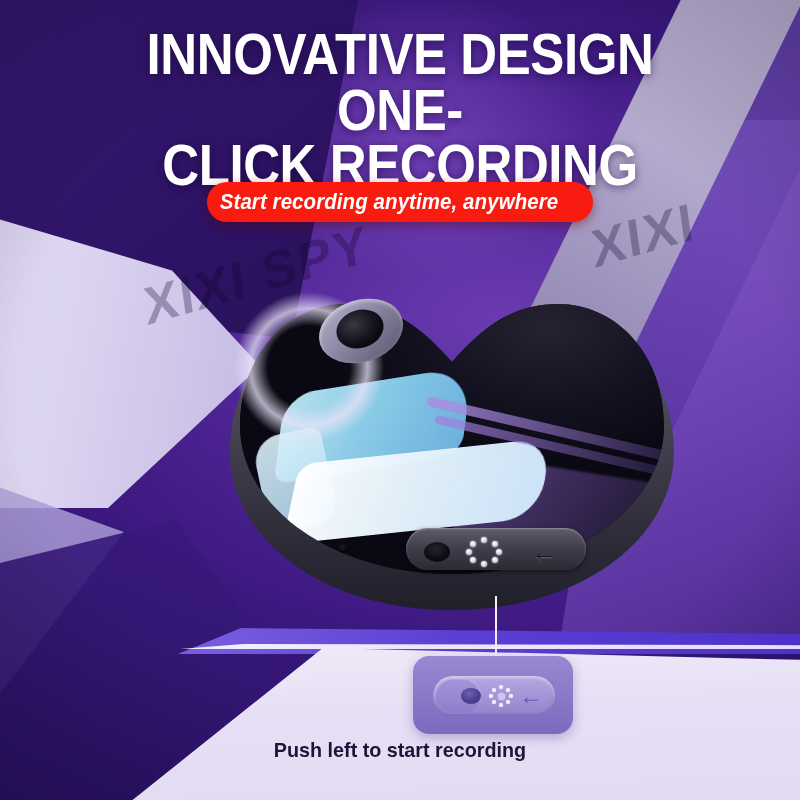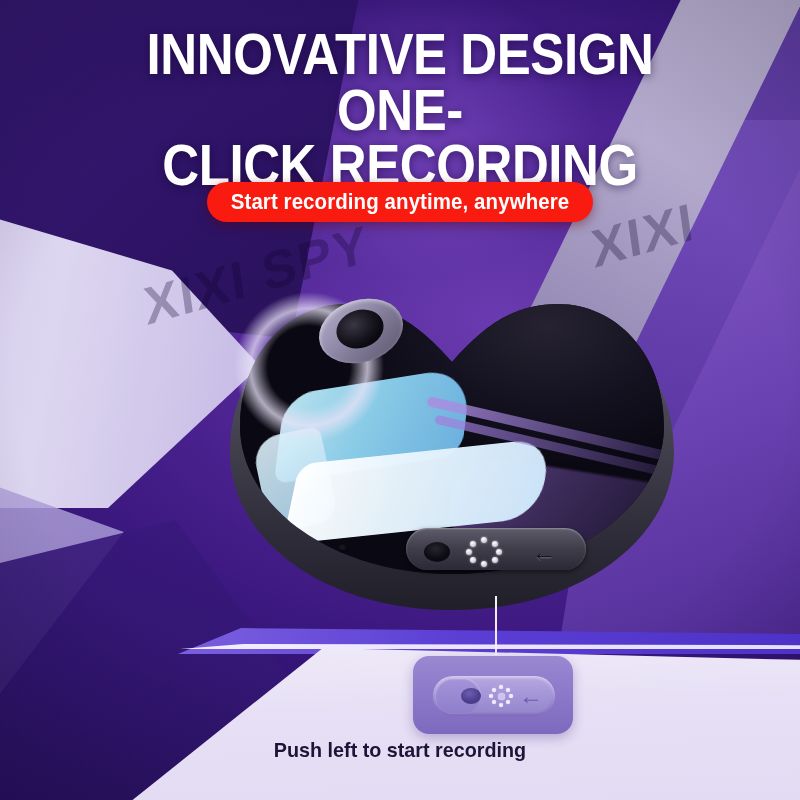--- a/index.html
+++ b/index.html
@@ -88,22 +88,23 @@
     transform:scaleX(.88);
     text-shadow:0 2px 10px rgba(20,0,50,.55);
     padding:0 40px;
   }
   .headline .l2{display:block;}
 
   
   .pill{
     position:absolute;left:207px;top:182px;width:386px;height:40px;
     background:#f91a10;border-radius:22px;
-    display:flex;align-items:center;justify-content:center;
+    display:flex;align-items:center;
     box-shadow:0 3px 12px rgba(90,0,0,.45);
+    font-style:italic;
   }
   .pill span{
     color:#fff;font-weight:bold;font-size:22px;letter-spacing:.1px;
     transform:scaleX(.93);white-space:nowrap;
   }
 
   
   .platform-top{
     position:absolute;left:178px;top:628px;width:700px;height:26px;
     background:linear-gradient(90deg,#7b5fe0 0%,#5b3fd4 40%,#4a2fc6 100%);

